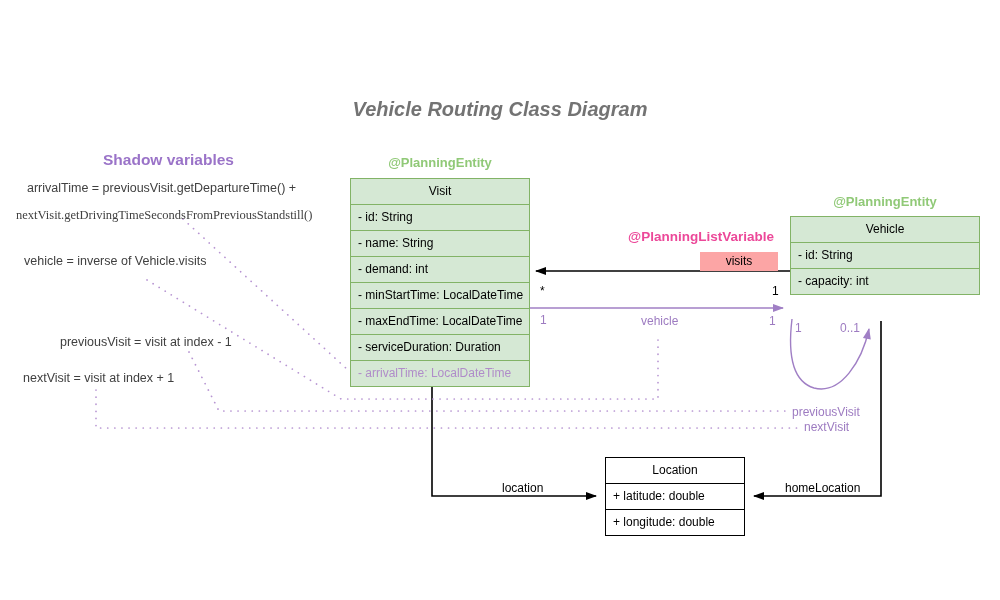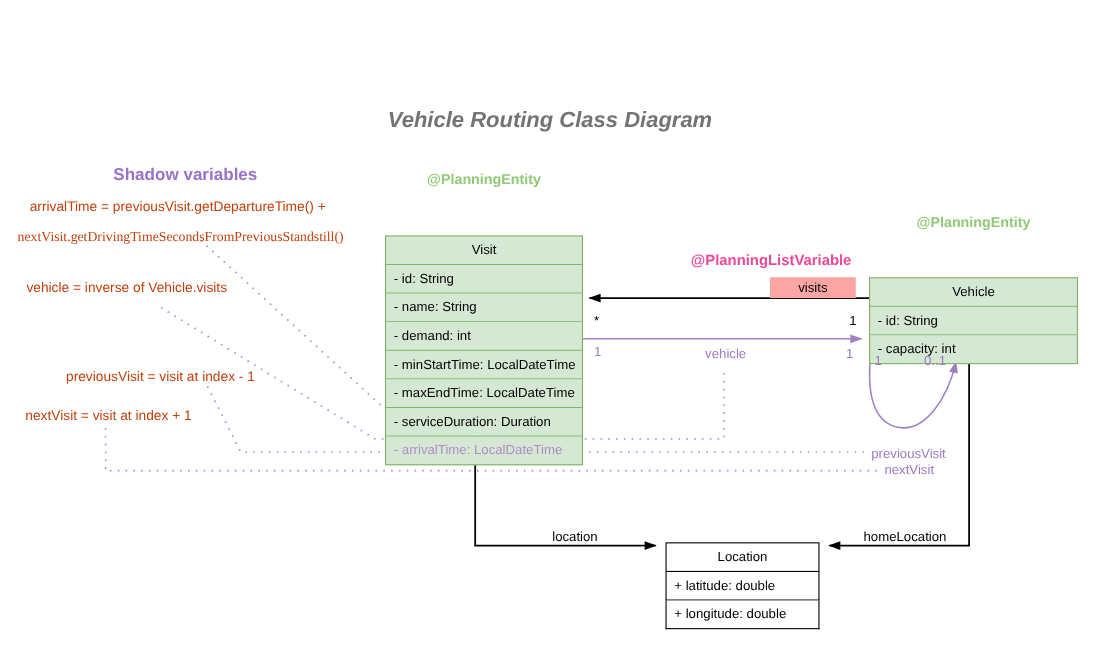--- a/index.html
+++ b/index.html
@@ -8,25 +8,25 @@
     font-family:"Liberation Sans",sans-serif;overflow:hidden;
   }
   .abs{position:absolute;white-space:nowrap;}
   .title{
     left:0;top:98px;width:1000px;text-align:center;
     font-size:20px;font-weight:bold;color:#737373;font-style:italic;
   }
   .shadow-heading{
     left:103px;top:151px;font-size:15.5px;font-weight:bold;color:#9a73c8;
   }
-  .note{color:#c2410c;font-size:12.5px;}
+  .note{color:#404040;font-size:12.5px;}
   .annotation-green{font-size:13px;font-weight:bold;color:#90c977;text-align:center;}
   .annotation-orange{font-size:13.5px;font-weight:bold;color:#ec4899;text-align:center;}
   .uml{font-size:12px;color:#000;}
-  .uml .hdr{height:25px;line-height:25px;text-align:center;border:1px solid;margin-top:36px;}
+  .uml .hdr{height:25px;line-height:25px;text-align:center;border:1px solid;}
   .uml .row{height:25px;line-height:25px;padding-left:7px;border:1px solid;border-top:none;}
   .uml.green .hdr,.uml.green .row{background:#d5e8d4;border-color:#82b366;}
   .uml.plain .hdr,.uml.plain .row{background:#ffffff;border-color:#000000;}
   .uml .row.shadow{color:#b08cc9;}
   .chip{
     background:#fca5a5;color:#000;font-size:12px;text-align:center;
     height:19px;line-height:19px;
   }
   .plabel{color:#9d7bc1;font-size:12px;}
   .blabel{color:#000;font-size:12px;}

